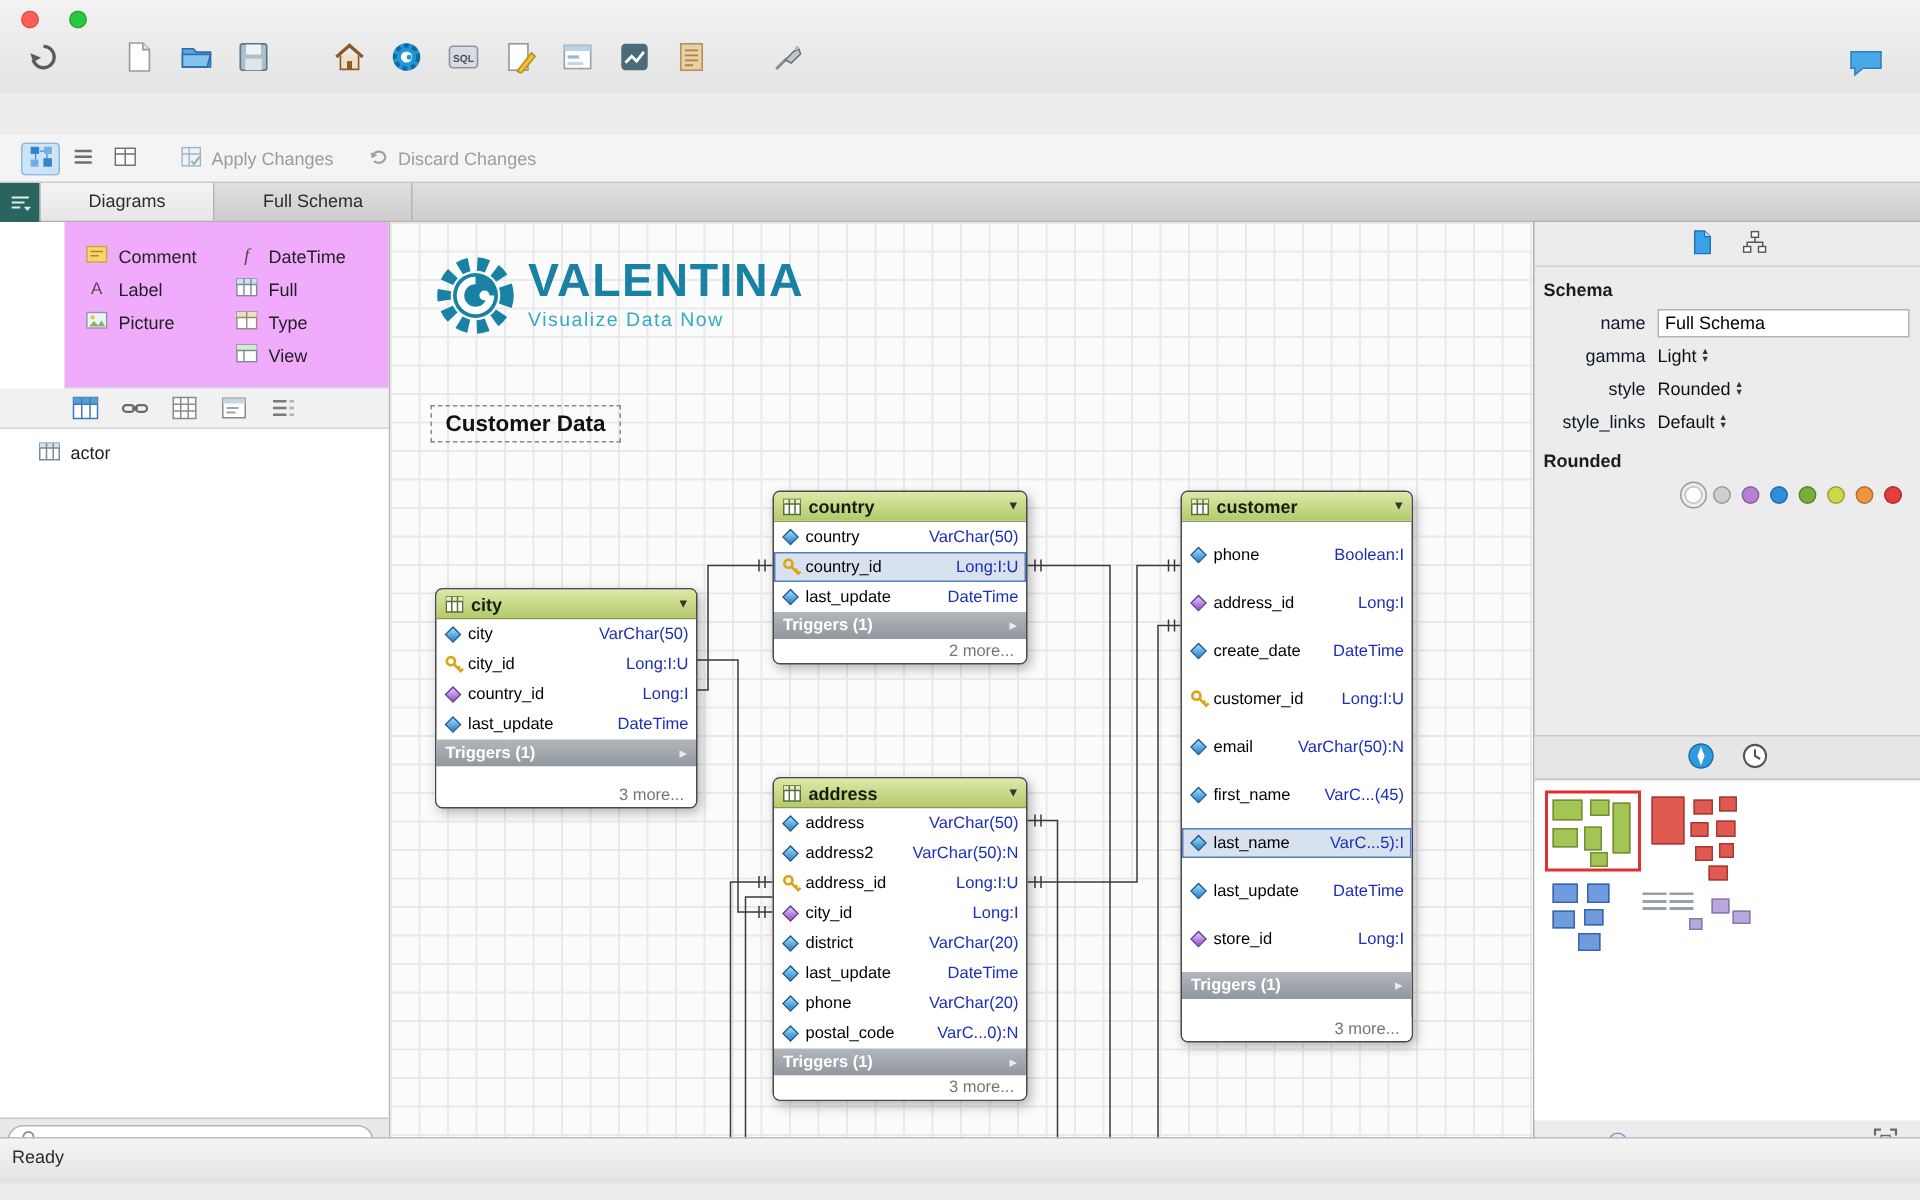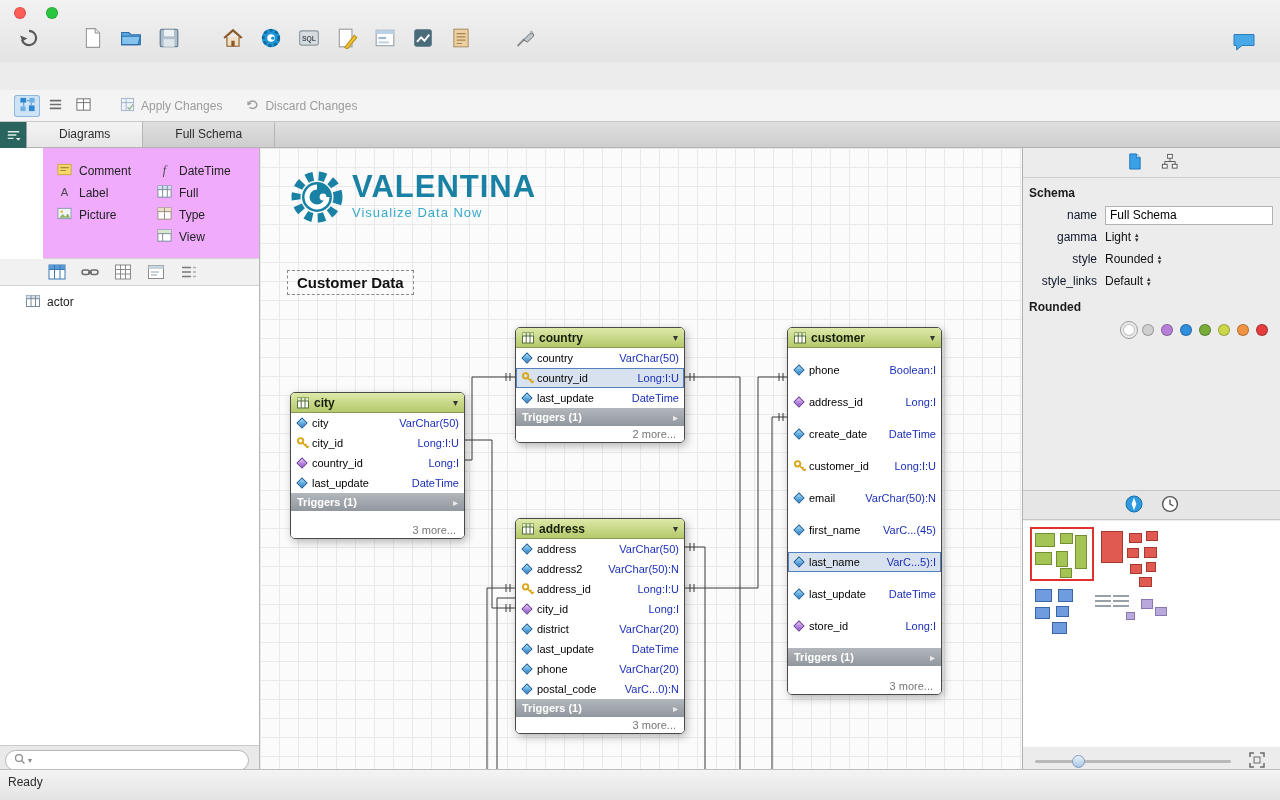--- a/index.html
+++ b/index.html
@@ -136,21 +136,21 @@
   .mm.lavender { background:#b9a8dc; border:1px solid #8a76b0; }
   .mm.list { background:repeating-linear-gradient(to bottom,#98a0a8 0 2px,transparent 2px 5px); }
   .mm.viewport { border:2px solid #e03030; background:transparent; z-index:5; }
   .rp-slider { position:absolute; bottom:0; left:0; right:0; height:28px; display:flex; align-items:center; }
   .track { position:relative; height:3px; background:#b9b9b9; border-radius:2px; margin-left:12px; width:196px; }
   .thumb { position:absolute; top:-5px; width:13px; height:13px; border-radius:50%;
            background:linear-gradient(#eaf2fa,#a9c6e4); border:1px solid #7d9cc0; }
   .fiticon { margin-left:18px; } .fiticon svg { width:16px; height:16px; }
 
   
-  .statusbar { position:absolute; bottom:0; left:0; right:0; height:31px;
+  .statusbar { position:absolute; bottom:11px; left:0; right:0; height:31px;
                background:linear-gradient(#f4f4f4,#e3e3e3); border-top:1px solid #bdbdbd;
                line-height:24px; padding-left:8px; color:#2c2c2c; }
 </style>
 </head>
 <body>
 
 <div class="window">
 
   <div class="chrome">
     <div class="traffic">

